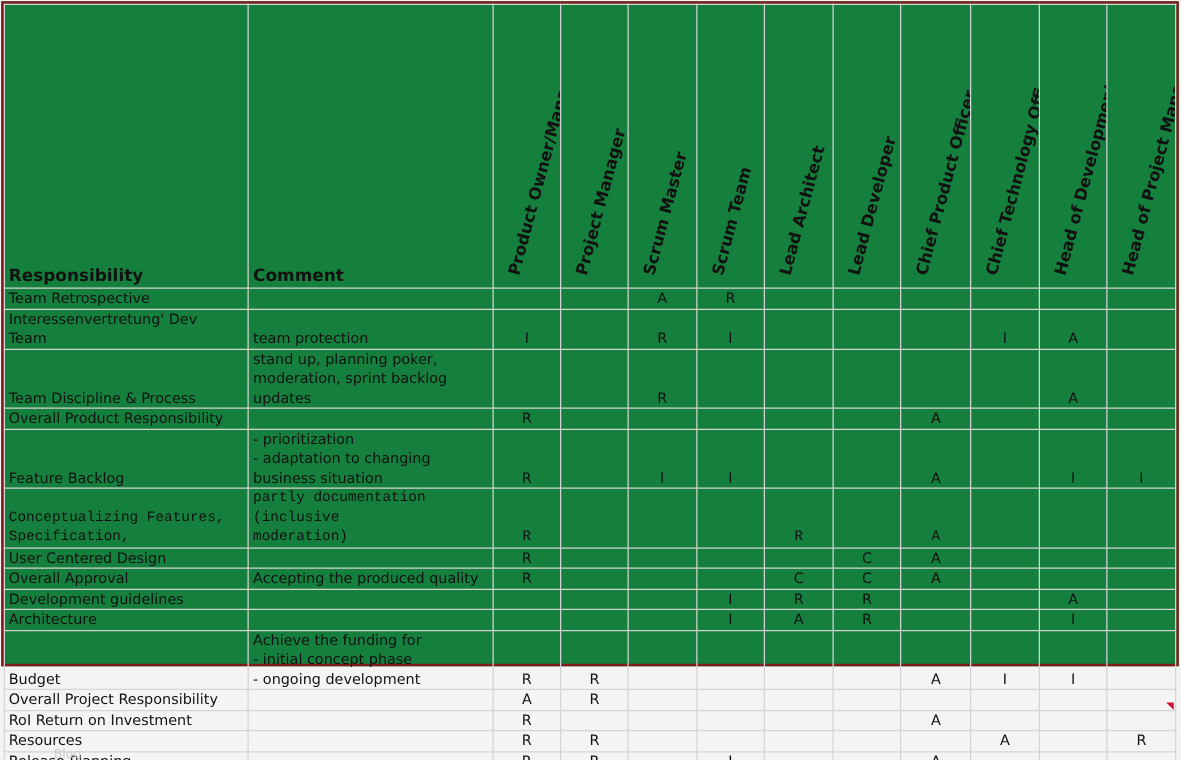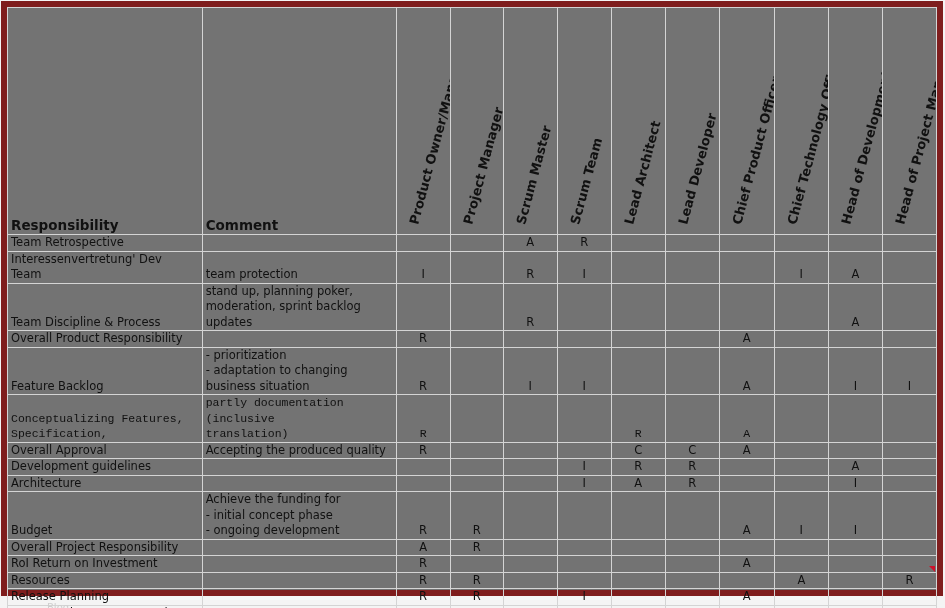--- a/index.html
+++ b/index.html
@@ -4,23 +4,23 @@
 <style>
   html, body { margin: 0; padding: 0; }
   body {
     width: 945px; height: 608px; overflow: hidden;
     background: #f4f4f4;
     font-family: "DejaVu Sans", "Liberation Sans", sans-serif;
     color: #111;
   }
   .sheet {
     position: absolute; left: 1px; top: 1px;
-    width: 942px; height: 595px;
-    border: 6px solid #7f1d1d;
-    background: #737373;
+    width: 942px; height: 532px;
+    border: 2px solid #7f1d1d;
+    background: #15803d;
     box-sizing: border-box;
   }
   table.grid {
     border-collapse: collapse;
     table-layout: fixed;
     position: absolute; left: 0; top: 0;
   }
   table.grid td, table.grid th {
     border: 1px solid #d4d4d4;
     padding: 0 3px;
@@ -173,27 +173,41 @@
           <td class="val"></td>
           <td class="val">A</td>
           <td class="val"></td>
           <td class="val">I</td>
           <td class="val">I</td>
         </tr>
         <tr style="height: 31px; font-family: Liberation Mono, monospace;">
           <td>Conceptualizing Features,
 Specification,</td>
           <td>partly documentation (inclusive
-translation)</td>
-          <td class="val">R</td>
-          <td class="val"></td>
-          <td class="val"></td>
-          <td class="val"></td>
-          <td class="val">R</td>
-          <td class="val"></td>
+moderation)</td>
+          <td class="val">R</td>
+          <td class="val"></td>
+          <td class="val"></td>
+          <td class="val"></td>
+          <td class="val">R</td>
+          <td class="val"></td>
+          <td class="val">A</td>
+          <td class="val"></td>
+          <td class="val"></td>
+          <td class="val"></td>
+        </tr>
+        <tr style="height: 16px;">
+          <td>User Centered Design</td>
+          <td></td>
+          <td class="val">R</td>
+          <td class="val"></td>
+          <td class="val"></td>
+          <td class="val"></td>
+          <td class="val"></td>
+          <td class="val">C</td>
           <td class="val">A</td>
           <td class="val"></td>
           <td class="val"></td>
           <td class="val"></td>
         </tr>
         <tr style="height: 16px;">
           <td>Overall Approval</td>
           <td>Accepting the produced quality</td>
           <td class="val">R</td>
           <td class="val"></td>

